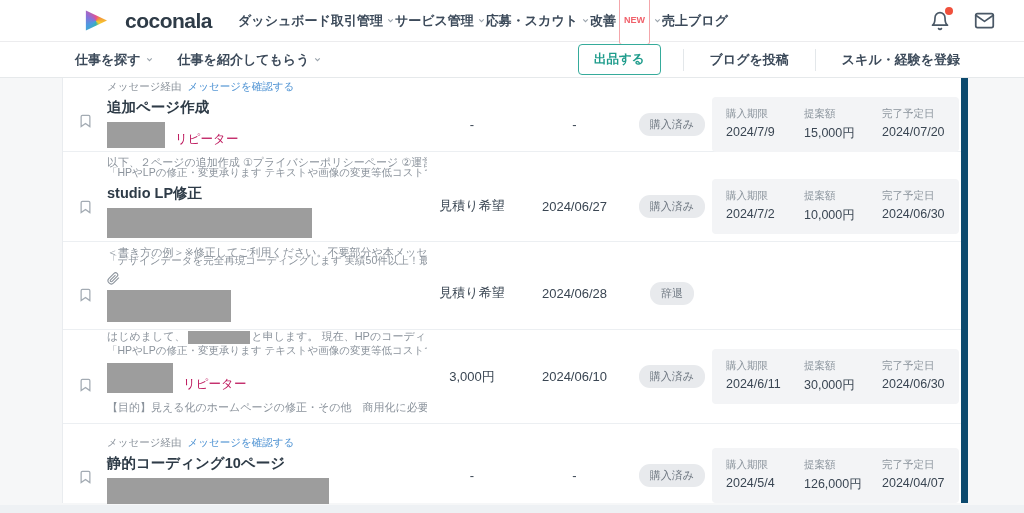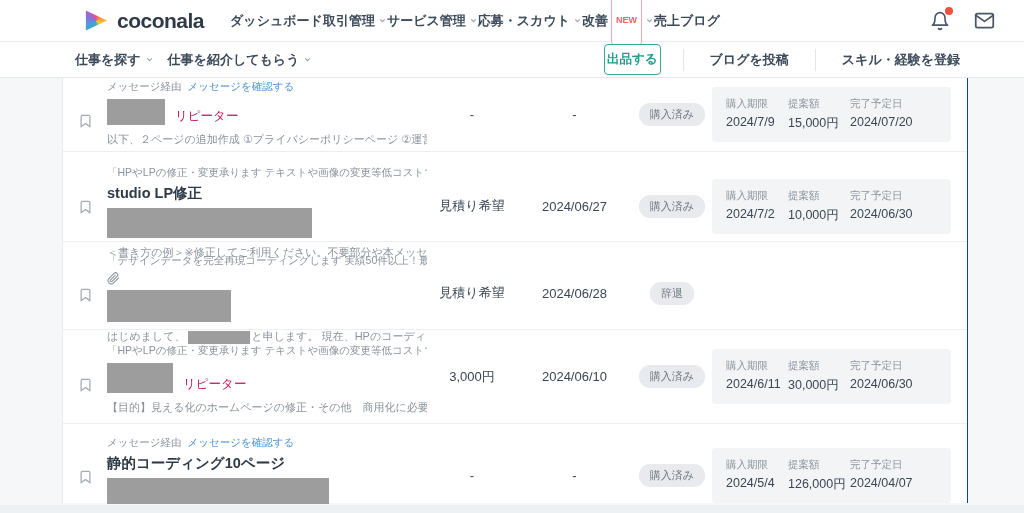--- a/index.html
+++ b/index.html
@@ -2,21 +2,21 @@
 <html lang="ja"><head>
 <meta charset="utf-8">
 <style>
   * { margin:0; padding:0; box-sizing:border-box; }
   html,body { width:1024px; height:513px; overflow:hidden;
     font-family:"Liberation Sans","DejaVu Sans",sans-serif; background:#f6f7f8; }
 
   
   .header { height:42px; background:#fff; border-bottom:1px solid #ececee;
     display:flex; align-items:center; padding:0 28px 0 85px; }
-  .logo { display:flex; align-items:center; gap:10px; margin-right:26px; }
+  .logo { display:flex; align-items:center; gap:18px; margin-right:26px; }
   .logo-mark { width:22px; height:22px;
     background:conic-gradient(from 180deg,#35b5ae,#4a9de0,#8d6fd8,#e9508c,#f39939,#f7d02e,#35b5ae);
     clip-path:polygon(4% 4%, 100% 50%, 4% 96%); }
   .logo-text { font-size:21px; font-weight:bold; color:#2e3b47; letter-spacing:-0.5px; }
   .nav { display:flex; align-items:center; }
   .nav-item { display:flex; align-items:center; gap:3px; font-size:13px; font-weight:bold;
     color:#3c4a5a; cursor:pointer; white-space:nowrap; }
   .chev { width:9px; height:9px; color:#9aa3ac; display:inline-block; }
   .new-badge { font-size:9px; font-weight:bold; color:#f0606a; border:1px solid #f4a6ab;
     border-radius:3px; padding:19px 4px; line-height:1; background:#fff; }
@@ -24,56 +24,56 @@
   .switch-mode { display:flex; align-items:center; gap:5px; color:#1dab9b;
     font-size:13px; font-weight:bold; cursor:pointer; white-space:nowrap; }
   .icon-btn { position:relative; width:24px; height:24px; display:flex; align-items:center;
     justify-content:center; cursor:pointer; color:#4a5866; }
   .dot { position:absolute; top:-2px; right:-1px; width:8px; height:8px;
     background:#f0503c; border-radius:50%; }
 
   
   .subnav { height:36px; background:#fff; border-bottom:1px solid #e6e9eb;
     display:flex; align-items:center; padding:0 64px 0 75px; }
-  .subnav-left { display:flex; align-items:center; gap:14px; }
+  .subnav-left { display:flex; align-items:center; gap:24px; }
   .subnav-item { display:flex; align-items:center; gap:4px; font-size:13px;
     font-weight:bold; color:#3c4a5a; cursor:pointer; white-space:nowrap; }
   .subnav-right { margin-left:auto; display:flex; align-items:center; gap:0; }
   .sell-btn { border:1px solid #35ab9b; color:#1f9c8c; background:#fff; font-size:12.5px;
-    font-weight:bold; border-radius:4px; padding:6px 2px; cursor:pointer;
+    font-weight:bold; border-radius:4px; padding:6px 15px; cursor:pointer;
     font-family:inherit; margin-right:22px; }
   .v-div { width:1px; height:22px; background:#e3e7ea; }
   .subnav-link { font-size:13px; font-weight:bold; color:#3c4a5a; cursor:pointer;
     padding:0 26px; white-space:nowrap; }
 
   
   .main { height:435px; position:relative; }
   .card { margin-left:62px; width:906px; background:#fff;
-    border-left:1px solid #e9ecef; border-right:1px solid #0c4a6e; }
+    border-left:1px solid #e9ecef; border-right:7px solid #0c4a6e; }
   .row { display:grid; grid-template-columns:44px 320px 90px 115px 80px 1fr;
     border-bottom:1px solid #eceff2; padding-right:16px; align-items:start; }
   .cell-bm { display:flex; justify-content:center; cursor:pointer; color:#a3abb3; }
   .cell-main { min-width:0; }
   .via { font-size:10.5px; color:#8b939c; white-space:nowrap; overflow:hidden; margin-bottom:4px; }
   .via-link { color:#4a90d2; cursor:pointer; text-decoration:none; margin-left:6px; }
   .title-line { display:flex; align-items:center; gap:6px; white-space:nowrap; }
   .title { font-size:14.5px; font-weight:bold; color:#2e3b47; cursor:pointer; }
   .client-line { display:flex; align-items:flex-end; gap:10px; margin-top:5px; }
   .redact { background:#9d9d9d; display:inline-block; }
   .repeater { font-size:12.5px; font-weight:normal; color:#be185d; white-space:nowrap; }
   .desc { font-size:11px; color:#8b939c; white-space:nowrap; margin-top:7px; overflow:hidden; }
   .desc .redact { vertical-align:middle; margin:0 2px; }
   .cell-price, .cell-date { align-self:center; text-align:center; font-size:13px;
     color:#3a4653; white-space:nowrap; }
   .cell-badge { align-self:center; display:flex; justify-content:center; }
   .pill { background:#e8eaed; color:#6e7781; font-size:11px; border-radius:11px;
     padding:4px 11px; white-space:nowrap; }
   .cell-panel { align-self:center; }
   .panel { background:#f3f4f6; border-radius:4px; padding:10px 14px;
-    display:flex; }
+    display:flex; gap:16px; }
   .pcol { min-width:62px; }
   .plabel { font-size:10.5px; color:#8b949d; margin-bottom:4px; white-space:nowrap; }
   .pval { font-size:12.5px; color:#3a4653; white-space:nowrap; }
   .bottom-strip { height:8px; background:#eef1f4; width:1024px; position:absolute; bottom:0; left:0; }
   svg { display:block; }
 </style>
 </head>
 <body>
 
 <div class="header">
@@ -164,20 +164,23 @@
   <div class="card">
 
     <div class="row" style="height:74px;">
       <div class="cell-bm" style="margin-top:34px;">
         <svg width="15" height="18" viewBox="0 0 24 24" fill="none" stroke="currentColor" stroke-width="2">
             <path d="M19 21l-7-5-7 5V5a2 2 0 0 1 2-2h10a2 2 0 0 1 2 2z"></path>
           </svg>
       </div>
       <div class="cell-main" style="padding-top:2px;">
         <div class="via"><span>メッセージ経由</span><a class="via-link">メッセージを確認する</a></div>
+        <div class="title-line">
+            <span class="title">追加ページ作成</span>
+          </div>
         <div class="client-line">
             <span class="redact" style="width:58px;height:26px;"></span>
             <span class="repeater">リピーター</span>
           </div>
         <div class="desc">以下、２ページの追加作成 ①プライバシーポリシーページ ②運営者情報ペー…</div>
       </div>
       <div class="cell-price">-</div>
       <div class="cell-date">-</div>
       <div class="cell-badge">
           <span class="pill">購入済み</span>

